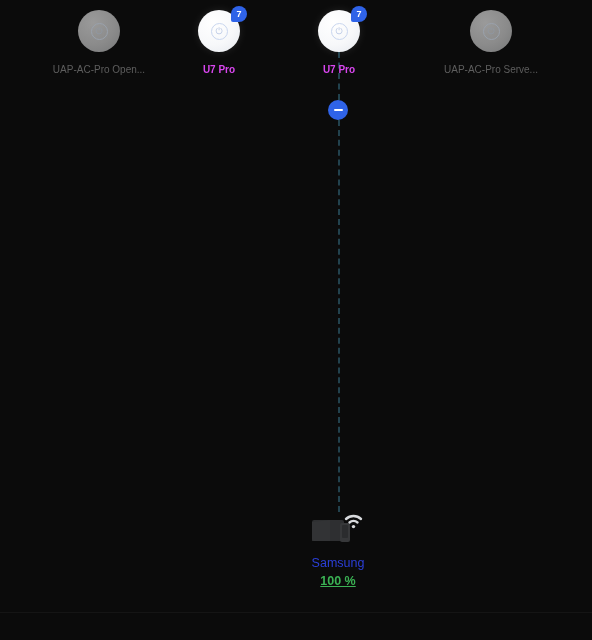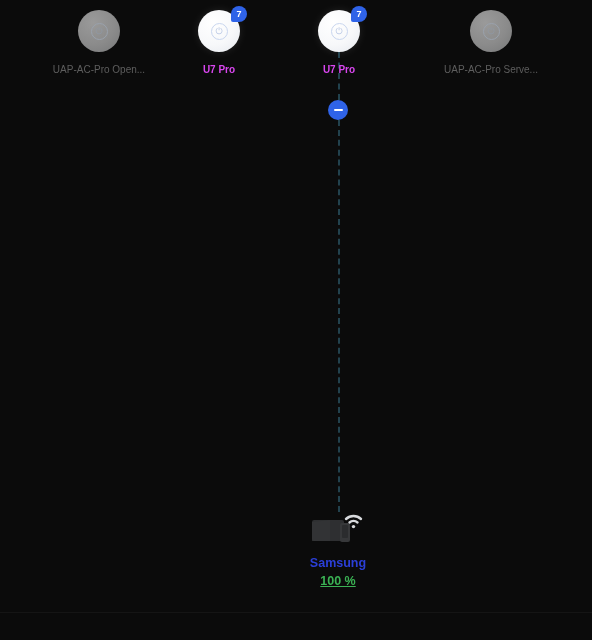--- a/index.html
+++ b/index.html
@@ -170,21 +170,21 @@
     width: 56px;
     height: 38px;
     margin: 0 auto;
     cursor: pointer;
   }
 
   .client-label {
     margin-top: 9px;
     font-size: 12.5px;
     line-height: 16px;
-    font-weight: bold;
+    font-weight: normal;
     color: #2b3fd8;
     cursor: pointer;
   }
 
   .client-signal {
     margin-top: 2px;
     font-size: 12.5px;
     line-height: 16px;
     font-weight: bold;
     color: #3bb254;

